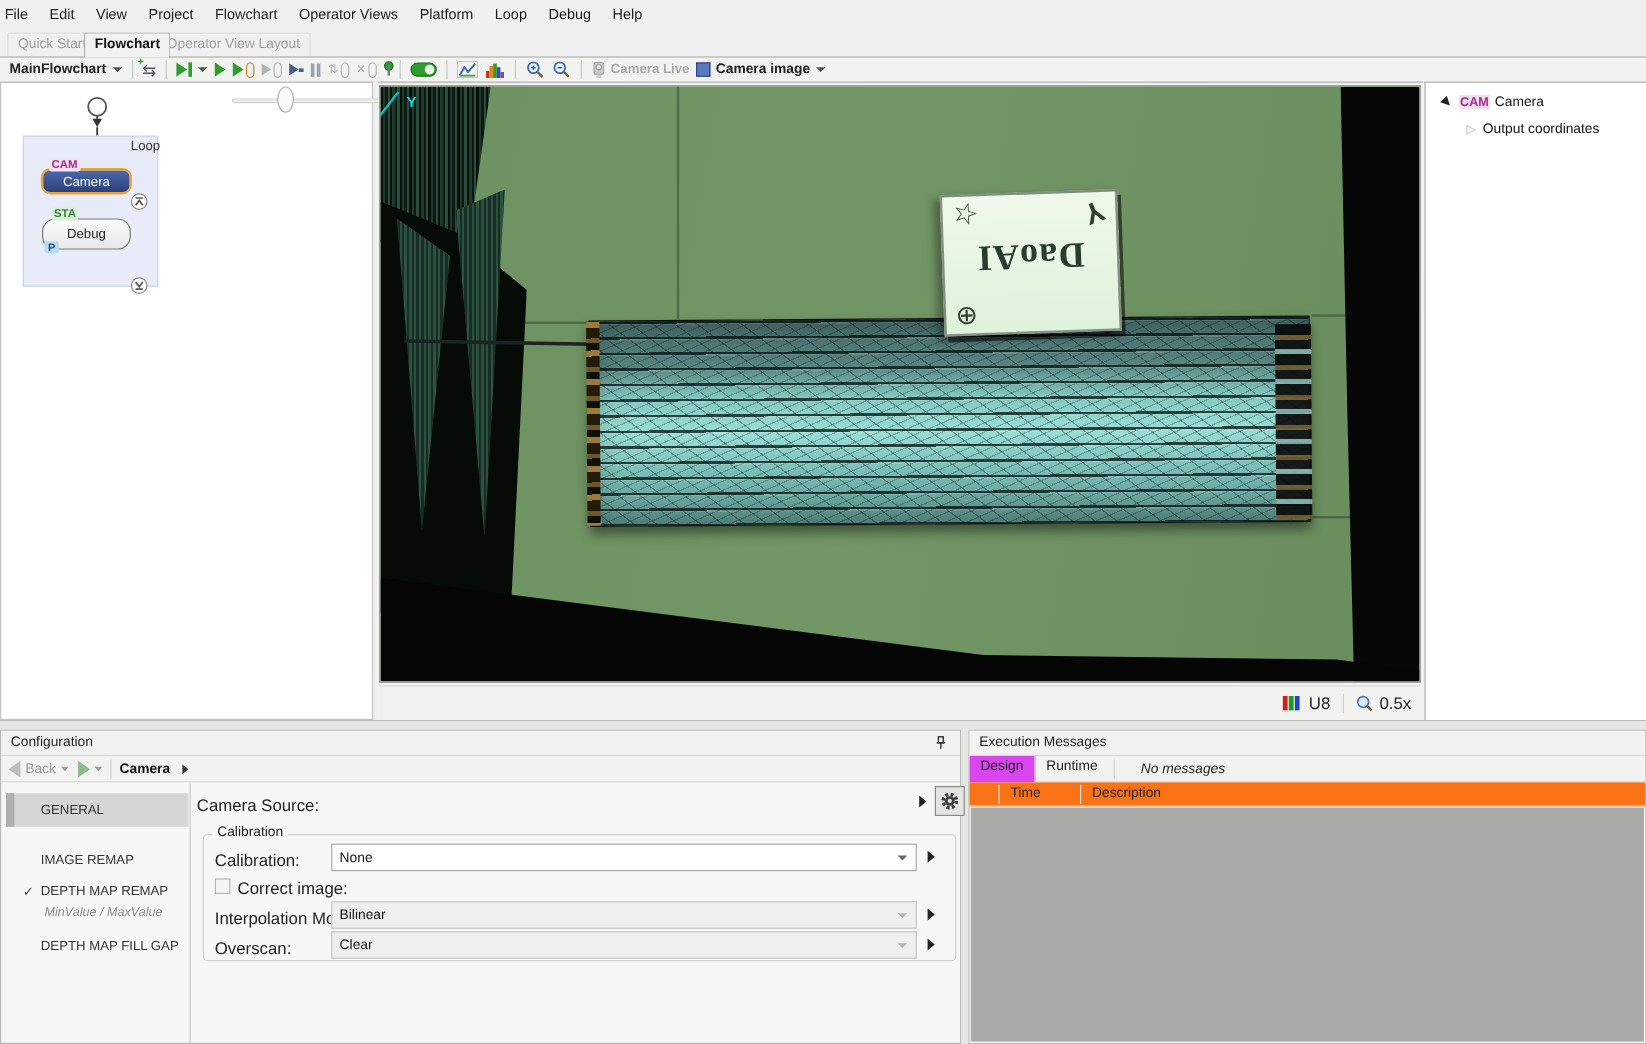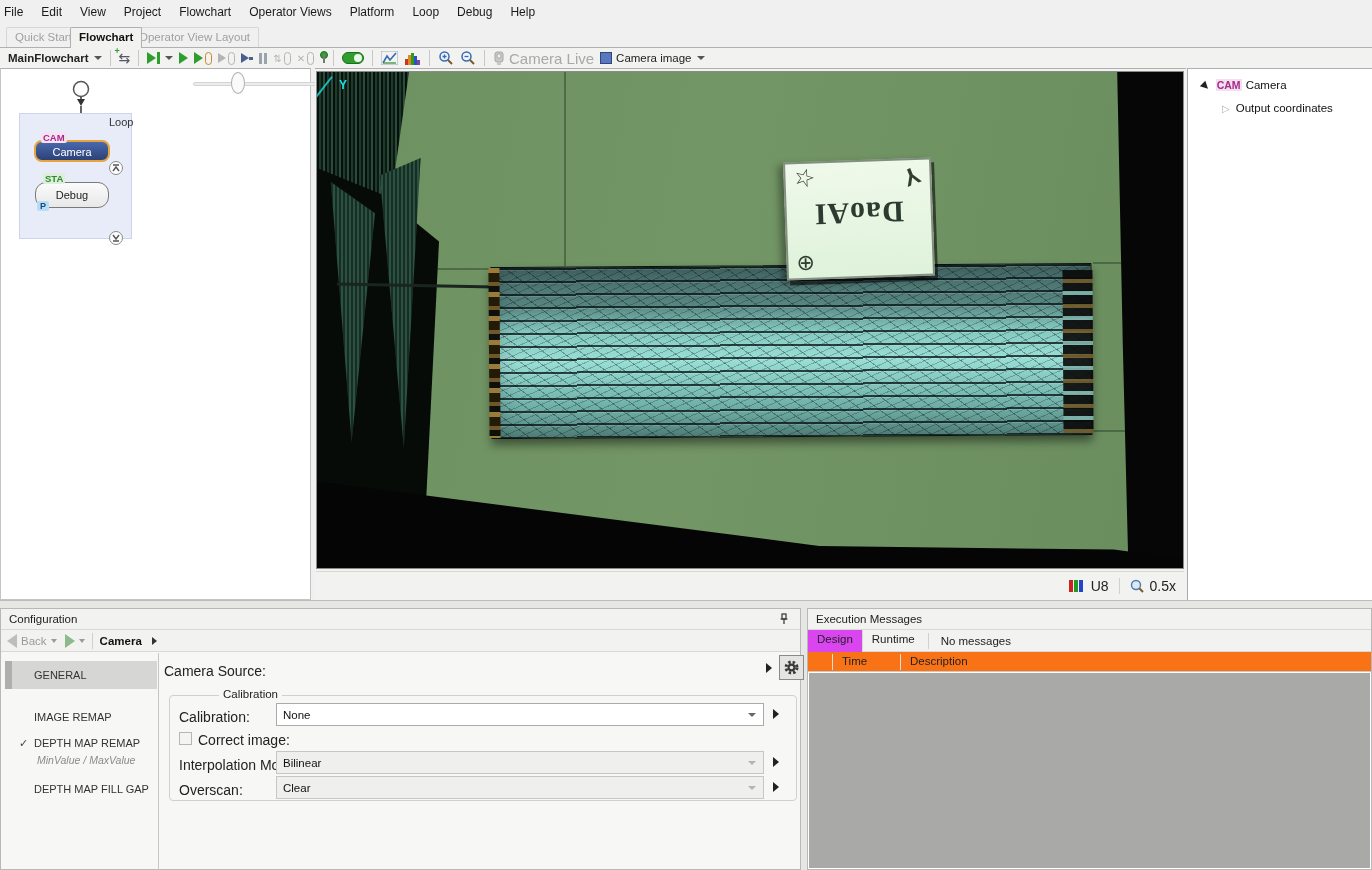--- a/index.html
+++ b/index.html
@@ -32,21 +32,21 @@
   .capsule { width:7px; height:13px; border:1.5px solid #c8882c; border-radius:4px; margin-left:2px; display:inline-block; }
   .capsule.gray { border-color:#b4b4b2; }
   .pausebars { display:inline-flex; gap:2px; }
   .pausebars i { width:3px; height:11px; background:#9aa4ae; }
   .bp-dot { width:8px; height:8px; border-radius:50%; background:#2f9e2f; border:1px solid #1c6e1c; display:inline-block; margin-bottom:6px; }
   .bp-stem { width:2px; height:9px; background:#777; display:inline-block; margin-left:-5px; }
   .toggle-pill { width:22px; height:12px; border-radius:6px; background:#2f9e2f; position:relative; border:1px solid #1c6e1c; }
   .toggle-pill i { position:absolute; right:1px; top:1px; width:8px; height:8px; border-radius:50%; background:#eaf6ea; }
   .loop-glyph { font-size:14px; color:#556; line-height:12px; }
   .plus-mini { position:absolute; left:-1px; top:-3px; color:#2f9e2f; font-size:9px; font-weight:bold; }
-  .lbl-dim { color:#a8a8a6; font-size:15px; margin-left:4px; }
+  .lbl-dim { color:#a8a8a6; font-size:11px; margin-left:4px;font-weight:bold; }
   .lbl { color:#222; font-size:11.5px; margin-left:4px; }
   .blue-square { width:12px; height:12px; background:#5a78c0; border:1px solid #31447e; }
 
   
   .fc-panel { position:absolute; left:0; top:68px; width:311px; height:532px; background:#fff; border:1px solid #c4c4c2; border-top:1px solid #b0b0b0; }
   .fc-slider-track { position:absolute; left:192px; top:13px; width:133px; height:4px; background:#ececea; border:1px solid #d4d4d2; border-radius:2px; }
   .fc-slider-thumb { position:absolute; left:230px; top:3px; width:14px; height:22px; border-radius:50%; background:#fafafa; border:1px solid #b0b0b0; }
   .loop-box { position:absolute; left:18px; top:44px; width:113px; height:126px; background:#e7ecf8; border:1px solid #ccd4ec; }
   .loop-label { position:absolute; right:4px; top:3px; font-size:11px; color:#333; }
   .node-badge { position:absolute; font-size:9.5px; font-weight:bold; padding:0 2px; border-radius:2px; z-index:3; }
@@ -144,29 +144,29 @@
   .cfg-vline { position:absolute; left:157px; top:44px; width:1px; height:218px; background:#c6c6c4; }
   .cfg-form { position:absolute; left:160px; top:44px; width:640px; height:218px; }
   .frm-label { position:absolute; font-size:14px; color:#222; }
   .combo { position:absolute; height:23px; background:#fff; border:1px solid #ababab; font-size:11.5px; color:#111; display:flex; align-items:center; padding:0 22px 0 6px; }
   .combo.disabled { background:#efefed; border-color:#c6c6c4; }
   .combo .chev { position:absolute; right:7px; top:9px; width:0; height:0; border-left:4px solid transparent; border-right:4px solid transparent; border-top:4px solid #666; }
   .combo.disabled .chev { border-top-color:#b4b4b2; }
   .adv-arrow { position:absolute; width:0; height:0; border-top:5px solid transparent; border-bottom:5px solid transparent; border-left:6px solid #222; }
   .gear-btn { position:absolute; left:618px; top:2px; width:25px; height:25px; background:#e4e4e2; border:1px solid #8a8a88; display:flex; align-items:center; justify-content:center; }
   .groupbox { position:absolute; left:8px; top:42px; width:628px; height:106px; border:1px solid #d0d0ce; border-radius:4px; }
-  .group-label { position:absolute; left:16px; top:35px; background:#f7f7f5; padding:0 4px; font-size:11.5px; color:#222;margin-left:42px; }
+  .group-label { position:absolute; left:16px; top:35px; background:#f7f7f5; padding:0 4px; font-size:11.5px; color:#222; }
   .checkbox { position:absolute; width:13px; height:13px; background:#f4f4f2; border:1px solid #b6b6b4; }
 
   
   .exec-panel { position:absolute; left:807px; top:608px; width:565px; height:262px; background:#fff; border:1px solid #b8b8b6; }
   .exec-tabs { height:22px; background:#f2f2f0; border-bottom:1px solid #d8d8d6; display:flex; align-items:center; }
   .exec-tab { font-size:11.5px; color:#222; padding:3px 9px; height:22px; }
   .exec-tab.active { background:#d946ef; border-right:1px solid #d8d8d6; }
-  .exec-status { font-size:11.5px; color:#222; padding-left:12px; border-left:1px solid #d0d0ce; margin-left:4px; height:16px; display:flex; align-items:center; }
+  .exec-status { font-size:11.5px; color:#222; padding-left:22px; border-left:1px solid #d0d0ce; margin-left:4px; height:16px; display:flex; align-items:center;font-style:italic; }
   .exec-grid-header { height:20px; background:#f97316; border-bottom:1px solid #c8c8c6; position:relative; font-size:11.5px; color:#222; }
   .col-sep { position:absolute; top:2px; width:1px; height:16px; background:#e0e0de; }
   .exec-body { position:absolute; left:1px; top:64px; width:561px; height:195px; background:#a9a9a7; }
 </style>
 </head>
 <body>
 
 <div class="app">
 
   <div class="menubar">
@@ -279,21 +279,21 @@
     <div class="tbtn">
       <svg width="12" height="15">
           <rect x="2" y="1" width="8" height="10" rx="2" fill="#c8c8c6" stroke="#a8a8a6"></rect>
           <circle cx="6" cy="5" r="2.2" fill="#eee" stroke="#a8a8a6"></circle>
           <rect x="4" y="11" width="4" height="3" fill="#c8c8c6"></rect>
         </svg>
       <span class="lbl-dim">Camera Live</span>
     </div>
     <div class="tbtn">
       <span class="blue-square"></span>
-      <span class="lbl" style="font-weight:normal">Camera image</span>
+      <span class="lbl" style="font-weight:bold">Camera image</span>
       <span class="caret"></span>
     </div>
   </div>
 
   <div class="fc-panel">
     <div class="fc-slider-track"></div>
     <div class="fc-slider-thumb"></div>
     <svg width="311" height="230" style="position:absolute;left:0;top:0">
       <circle cx="80" cy="20" r="7.5" fill="#fdfdfd" stroke="#555" stroke-width="1.5"></circle>
       <line x1="80" y1="28" x2="80" y2="30" stroke="#333" stroke-width="1.5"></line>

